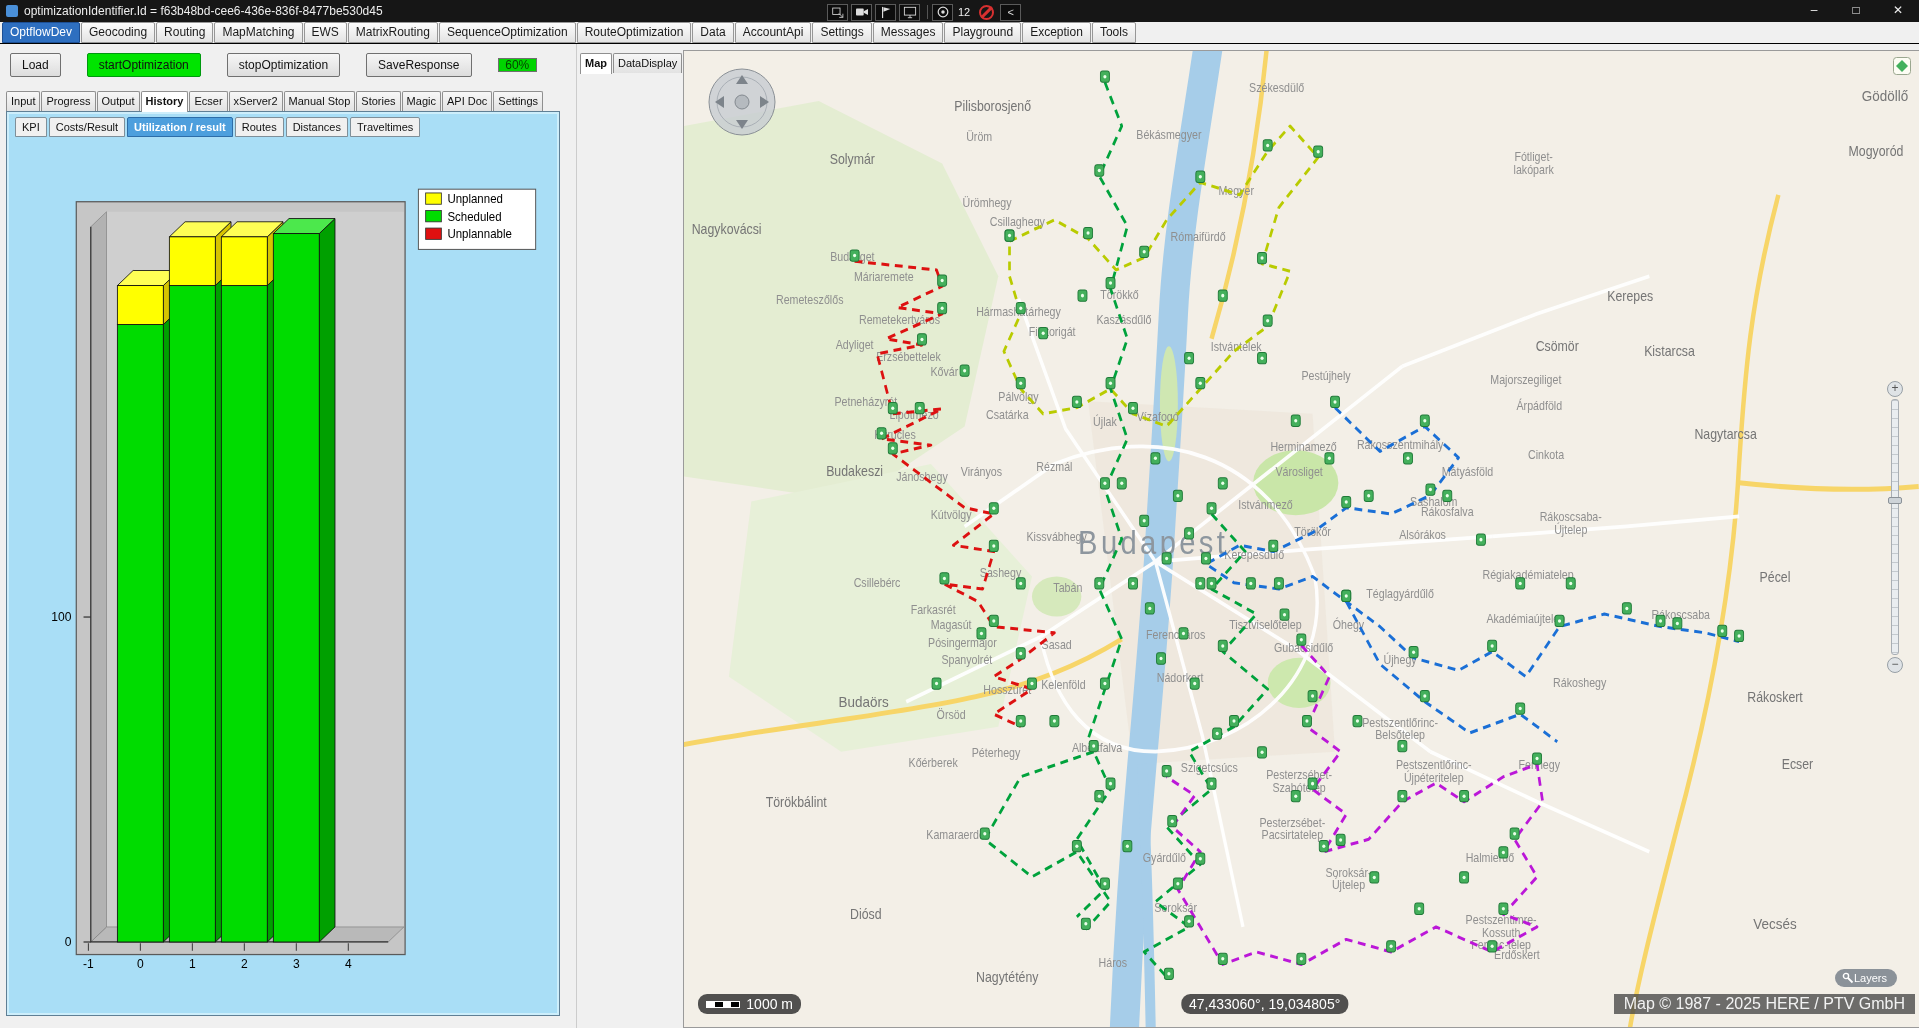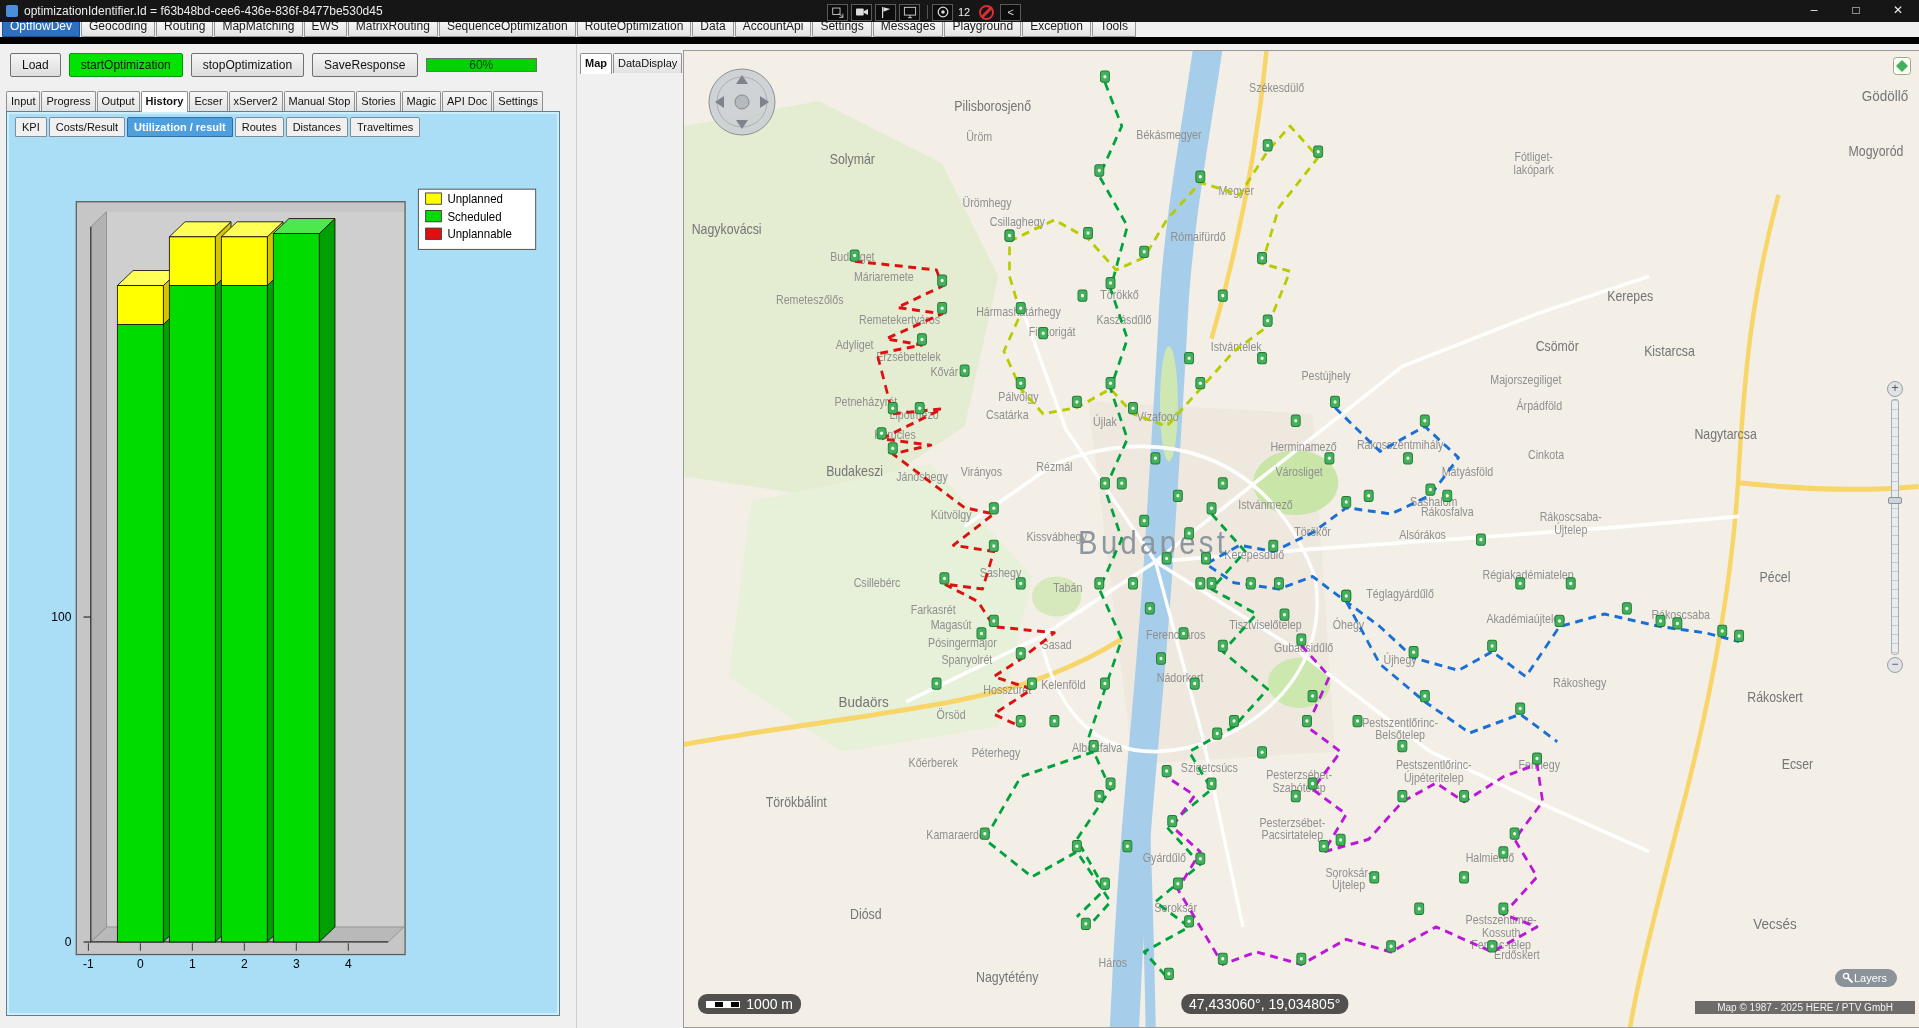--- a/index.html
+++ b/index.html
@@ -19,31 +19,31 @@
   .tb-count{color:#eee;font-size:11px;margin:0 7px 0 2px}
   .tb-noentry{position:relative;width:15px;height:15px;border:2px solid #d83030;border-radius:50%;
     background:transparent;margin:0 6px 0 2px;flex:none}
   .tb-noentry::after{content:"";position:absolute;left:-2px;top:4.5px;width:15px;height:2.5px;
     background:#d83030;transform:rotate(-45deg)}
   .winbtns{position:absolute;right:0;top:0;height:22px;display:flex}
   .winbtn{width:42px;height:22px;line-height:21px;text-align:center;color:#eee;font-size:12px}
 
   
   .menubar{height:22px;background:#f0f0f0;display:flex;align-items:flex-end;padding:2px 0 0 2px;
-    border-bottom:7px solid #000000}
+    border-bottom:1px solid #000000}
   .menu-tab{font-size:12px;padding:2px 7px 3px;margin-right:1px;border:1px solid #979797;
     background:linear-gradient(#fdfdfd,#e3e3e3);color:#1a1a1a;white-space:nowrap;border-radius:2px 2px 0 0}
   .menu-tab.selected{background:#2e6fc0;color:#fff;border-color:#1d4f94}
 
   
   .content{display:flex;height:984px}
   .left{width:566px;flex:none;display:flex;flex-direction:column}
   .row{display:flex;margin:8px 10px 0 10px;height:25px;align-items:center}
   .btn{font-size:12px;padding:3px 11px;height:24px;border:1px solid #707070;border-radius:2px;
-    background:linear-gradient(#f6f6f6,#dddddd);white-space:nowrap;margin-right:8px;color:#111}
+    background:linear-gradient(#f6f6f6,#dddddd);white-space:nowrap;margin-right:26px;color:#111}
   .btn.green{background:#00e400;border-color:#00990f;font-weight:normal}
   .progressbar{flex:1;height:14px;border:1px solid #6f6f6f;background:#00d400;display:flex;
     align-items:center;justify-content:center;font-size:12px;color:#073;color:#063f00;margin-right:19px}
   .search-label{font-style:italic;font-weight:bold;font-size:13px;margin:0 7px 0 8px}
   .search-input{width:128px;height:21px;border:1px solid #8a8a8a;font-size:12px;padding:0 4px;background:#fff}
 
   .tabstrip{display:flex;align-items:flex-end;margin:10px 6px 0 6px;height:24px}
   .tab{font-size:11px;padding:3px 4px 4px;border:1px solid #8f8f8f;border-bottom:none;margin-right:1px;
     background:linear-gradient(#f7f7f7,#e2e2e2);border-radius:2px 2px 0 0;white-space:nowrap;color:#111}
   .tab.selected{background:#fff;padding-bottom:5px;position:relative;top:1px;font-weight:bold}
@@ -79,21 +79,21 @@
     border:1px solid #8b9298;border-radius:2px}
   .darkpill{position:absolute;background:rgba(45,45,45,.82);color:#fff;border-radius:9px;
     font-size:14px;padding:2px 8px;display:flex;align-items:center;gap:6px;white-space:nowrap}
   .scalebar{left:14px;bottom:13px}
   .scale-graphic{display:inline-block;width:34px;height:7px;border:1px solid #fff;
     background:linear-gradient(to right,#fff 0 25%,#000 25% 50%,#fff 50% 75%,#000 75% 100%)}
   .coords{left:47%;bottom:13px;transform:translateX(-50%)}
   .layersbtn{position:absolute;right:22px;bottom:40px;background:rgba(130,138,146,.92);color:#fff;
     border-radius:10px;font-size:11px;padding:3px 10px 3px 7px;display:flex;align-items:center;}
   .attrib{position:absolute;right:4px;bottom:13px;background:rgba(70,70,70,.78);color:#f2f2f2;
-    font-size:10px;padding:1px 22px;white-space:nowrap}
+    font-size:16px;padding:1px 10px;white-space:nowrap}
 </style>
 </head>
 <body>
 
 <div class="titlebar">
   <span class="app-icon"></span>
   <span class="title-text">optimizationIdentifier.Id = f63b48bd-cee6-436e-836f-8477be530d45</span>
 
   <div class="tb-icons">
     <span class="tb-icon">

